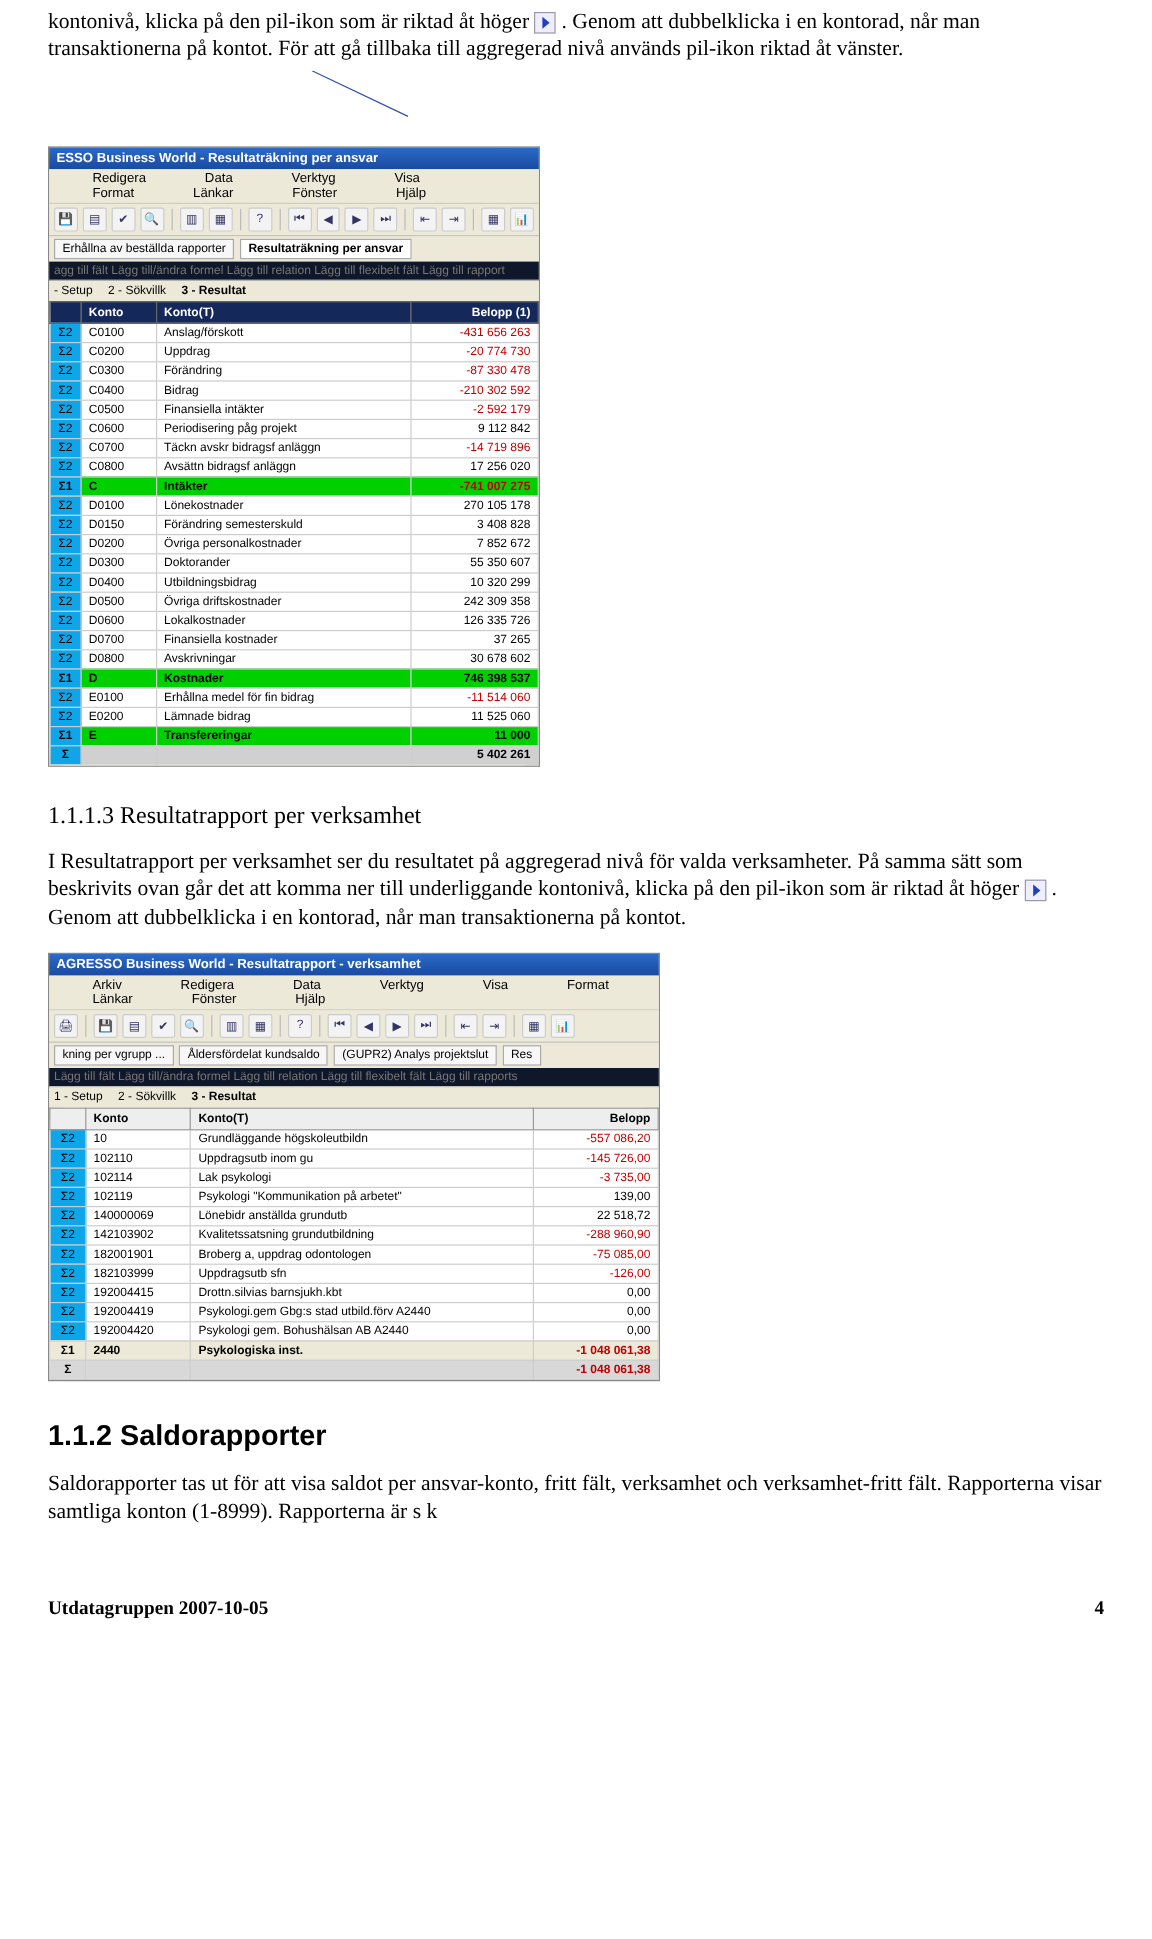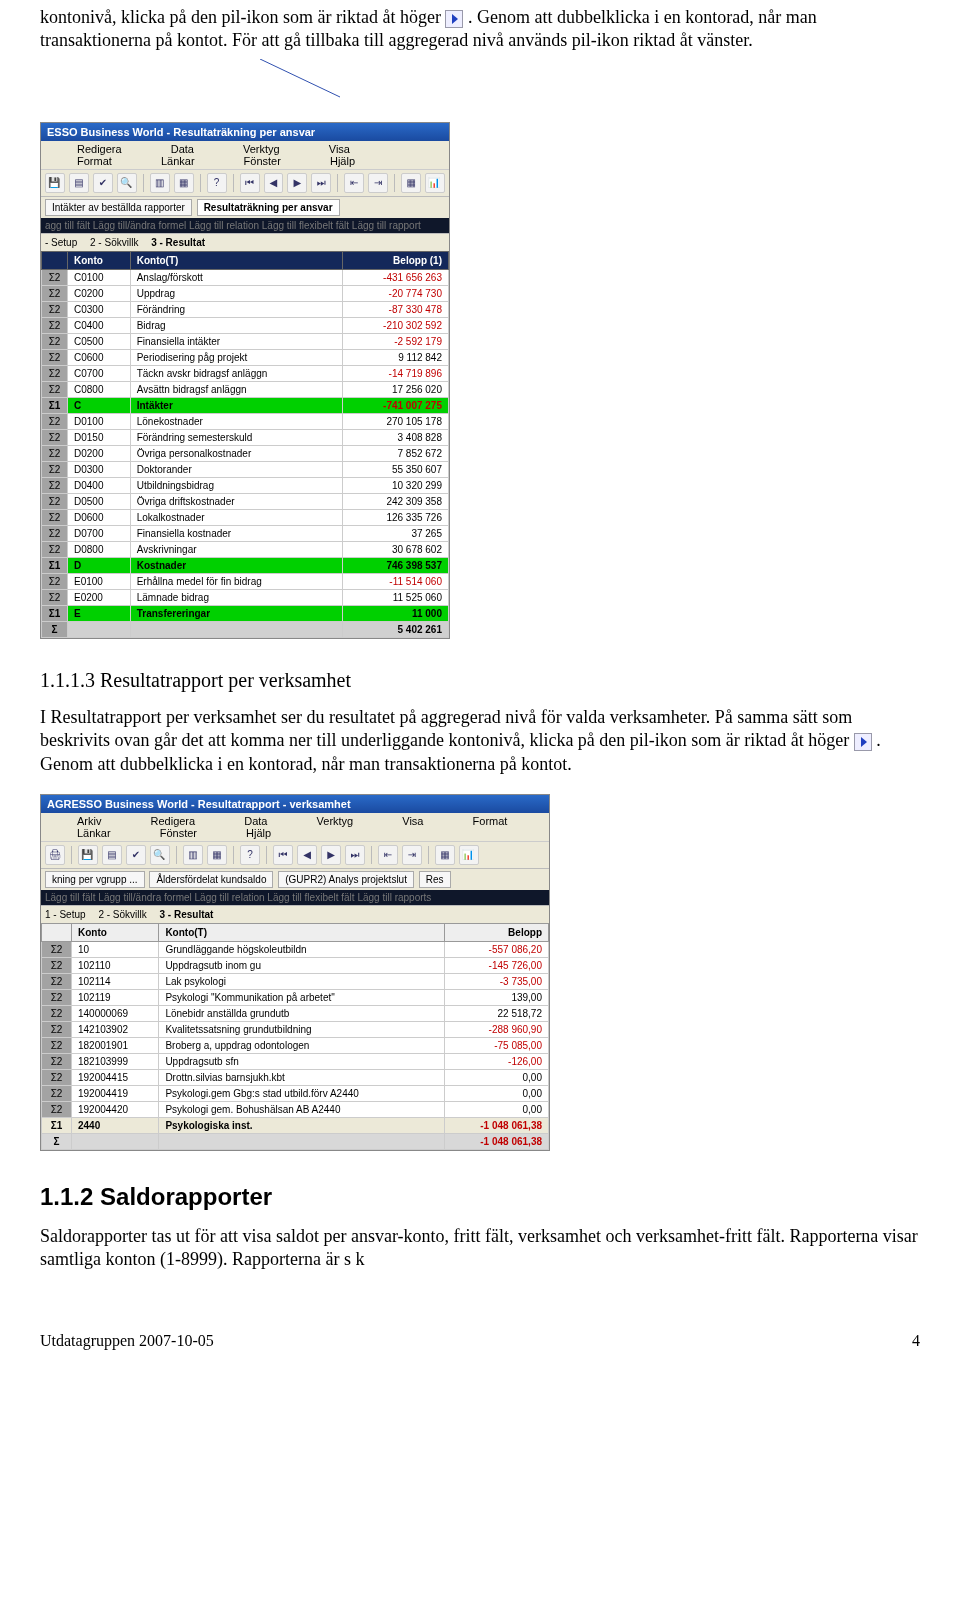--- a/index.html
+++ b/index.html
@@ -16,34 +16,34 @@
   .tsep { width: 1px; height: 18px; background: #bbb; margin: 0 2px; }
   .tabs { background: #ece9d8; padding: 2px 4px; font-size: 10px; }
   .tab { display: inline-block; background: #f7f7f7; border: 1px solid #aaa; padding: 2px 6px; margin-right: 2px; }
   .tab.active { font-weight: bold; background: #fff; }
   .graybar { background: #0f172a; color: #777; font-size: 10px; padding: 2px 4px; border-bottom: 1px solid #bbb; }
   .subtabs { background: #ece9d8; padding: 3px 4px; font-size: 10px; }
   .subtabs span { margin-right: 10px; }
   table.grid { border-collapse: collapse; width: 100%; font-size: 10px; background: #fff; border-radius: 14px; }
   table.grid th { background: #14285a; color: #fff; font-weight: bold; padding: 3px 6px; border: 1px solid #666; text-align: left; }
   table.grid td { border: 1px solid #ccc; padding: 2px 6px; }
-  table.grid td:first-child { width: 26px; text-align: center; background: #a3a3a3; }
+  table.grid td:first-child { width: 26px; text-align: center; background: #0ea5e9; }
   table.grid td:last-child { text-align: right; }
   tr.neg td:last-child { color: #c00000; }
   tr.summary td { background: #00d000; font-weight: bold; }
   tr.summary.neg td:last-child { color: #c00000; }
   tr.total td { background: #d0d0d0; font-weight: bold; }
   .s2 { width: 510px; }
   .s2 table.grid th { background: #eee; color: #000; border: 1px solid #999; }
   .s2 table.grid td:first-child { width: 30px; }
   .s2 tr.summary td { background: #ece9d8; font-weight: bold; }
   .s2 tr.total td { background: #d8d8d8; }
   h3.sec { font-family: "Times New Roman", serif; font-size: 20px; font-weight: normal; margin-top: 30px; margin-bottom: 14px; }
   h3.sub { font-family: Liberation Sans, sans-serif; font-size: 24px; margin-top: 32px; margin-bottom: 14px; }
-  .footer { margin-top: 60px; display: flex; justify-content: space-between; font-size: 16px; }
+  .footer { margin-top: 60px; display: flex; justify-content: space-between; font-size: 16px; font-weight: bold; }
   .arrow-line { stroke: #3050b0; stroke-width: 1; fill: none; }
 </style>
 </head>
 <body>
 
 
 
 <p class="para">
   <span>kontonivå, klicka på den pil-ikon som är riktad åt höger </span>
   <span class="arrow-btn"></span>
@@ -83,21 +83,21 @@
     <span class="tbtn">▶</span>
     <span class="tbtn">⏭</span>
     <span class="tsep"></span>
     <span class="tbtn">⇤</span>
     <span class="tbtn">⇥</span>
     <span class="tsep"></span>
     <span class="tbtn">▦</span>
     <span class="tbtn">📊</span>
   </div>
   <div class="tabs">
-    <span class="tab">Intäkter av beställda rapporter</span>
+    <span class="tab">Erhållna av beställda rapporter</span>
     <span class="tab active">Resultaträkning per ansvar</span>
   </div>
   <div class="graybar">agg till fält  Lägg till/ändra formel  Lägg till relation  Lägg till flexibelt fält  Lägg till rapport</div>
   <div class="subtabs">
     <span>- Setup</span>
     <span>2 - Sökvillk</span>
     <span style="font-weight:bold">3 - Resultat</span>
   </div>
   <table class="grid">
     <thead>

